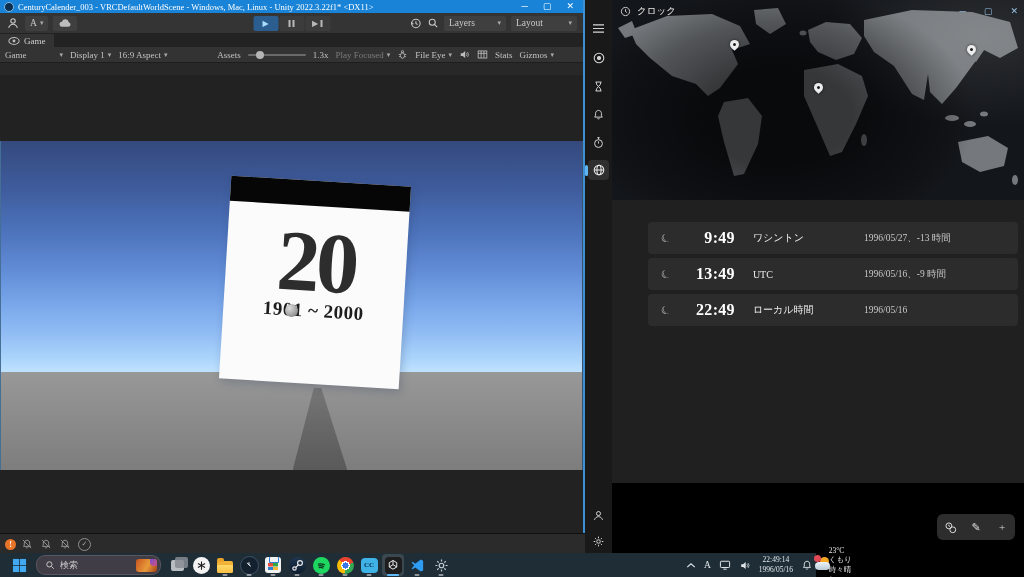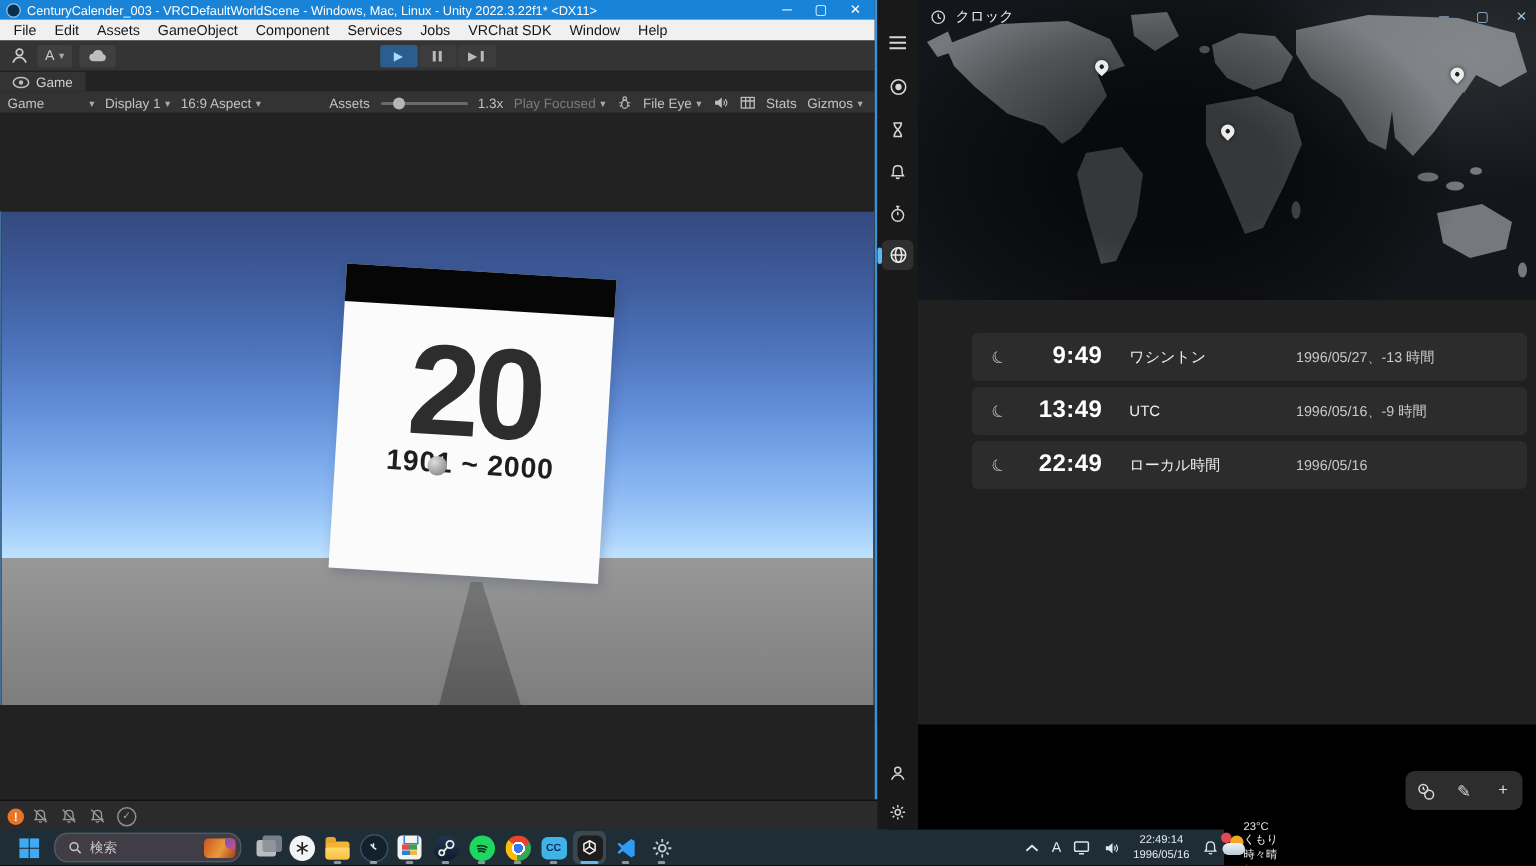--- a/index.html
+++ b/index.html
@@ -1,17 +1,17 @@
 <!DOCTYPE html>
 <html><head>
 <meta charset="utf-8">
 <style>
   html,body{margin:0;padding:0;background:#000}
   .stage{position:relative;width:1024px;height:577px;overflow:hidden;background:#000;
-         font-family:Liberation Sans, sans-serif;-webkit-font-smoothing:antialiased}
+         font-family:Liberation Serif, serif;-webkit-font-smoothing:antialiased}
   svg{display:block}
 
   
   .unity{position:absolute;left:0;top:0;width:583px;height:553px;background:#282828;border-right:2px solid #3d8fd6}
   .u-title{height:13px;background:#1883d7;color:#fff;font-size:8.5px;display:flex;align-items:center;gap:4px;padding:0 4px}
   .u-logo{width:8px;height:8px;border-radius:50%;background:#0c2f4d;border:1px solid #7fb6e0;flex:none}
   .u-title .ttl{flex:1;white-space:nowrap;overflow:hidden}
   .u-ctrl{display:flex;gap:15px;padding-right:5px;font-size:9px;line-height:1}
   .u-ctrl span{cursor:default}
   .u-menu{height:14px;background:#f0f0f0;display:flex;align-items:center;font-size:9.5px;color:#161616;padding-left:3px}
@@ -123,32 +123,20 @@
   <div class="unity">
     <div class="u-title">
       <span class="u-logo"></span>
       <span class="ttl">CenturyCalender_003 - VRCDefaultWorldScene - Windows, Mac, Linux - Unity 2022.3.22f1* &lt;DX11&gt;</span>
       <span class="u-ctrl">
         <span>─</span>
         <span>▢</span>
         <span>✕</span>
       </span>
     </div>
-    <div class="u-menu">
-      <span>File</span>
-      <span>Edit</span>
-      <span>Assets</span>
-      <span>GameObject</span>
-      <span>Component</span>
-      <span>Services</span>
-      <span>Jobs</span>
-      <span>VRChat SDK</span>
-      <span>Window</span>
-      <span>Help</span>
-    </div>
     <div class="u-toolbar">
       <span>
         <svg width="14" height="14" viewBox="0 0 16 16" fill="none" stroke="#c9c9c9" stroke-width="1.3">
             <circle cx="8" cy="5.6" r="2.5"></circle>
             <path d="M3 13.4c1.1-2.8 2.9-4 5-4s3.9 1.2 5 4"></path>
           </svg>
       </span>
       <span class="pill">
         <span>A</span>
           <span class="caret">▾</span>
@@ -158,20 +146,42 @@
             <path d="M4.6 10.5a3 3 0 01-.3-6A4.3 4.3 0 0112.6 5a2.8 2.8 0 01-.6 5.5z"></path>
           </svg>
       </span>
       <span class="transport">
         <span class="tbtn active">▶</span>
         <span class="tbtn">
             <i></i>
             <i></i>
           </span>
         <span class="tbtn">▶<i style="height:7px;margin-left:2px"></i></span>
+      </span>
+      <span class="u-right">
+        <span>
+          <svg width="13" height="13" viewBox="0 0 16 16" fill="none" stroke="#c9c9c9" stroke-width="1.3">
+              <circle cx="8.5" cy="8" r="5.2"></circle>
+              <path d="M8.5 5.2V8l2 1.4M3.3 6.2v2.2h2.2"></path>
+            </svg>
+        </span>
+        <span>
+          <svg width="12" height="12" viewBox="0 0 16 16" fill="none" stroke="#c9c9c9" stroke-width="1.4">
+              <circle cx="7" cy="7" r="4"></circle>
+              <path d="M10.2 10.2L13.6 13.6"></path>
+            </svg>
+        </span>
+        <span class="pill" style="width:52px;justify-content:space-between">
+          <span>Layers</span>
+            <span class="caret">▾</span>
+        </span>
+        <span class="pill" style="width:56px;justify-content:space-between">
+          <span>Layout</span>
+            <span class="caret">▾</span>
+        </span>
       </span>
     </div>
     <div class="u-tabs">
       <span class="u-tab">
         <svg width="12" height="8" viewBox="0 0 14 9">
             <ellipse cx="7" cy="4.5" rx="6" ry="4" fill="none" stroke="#bdbdbd" stroke-width="1.2"></ellipse>
             <circle cx="7" cy="4.5" r="1.7" fill="#bdbdbd"></circle>
           </svg>
         <span>Game</span>
       </span>

